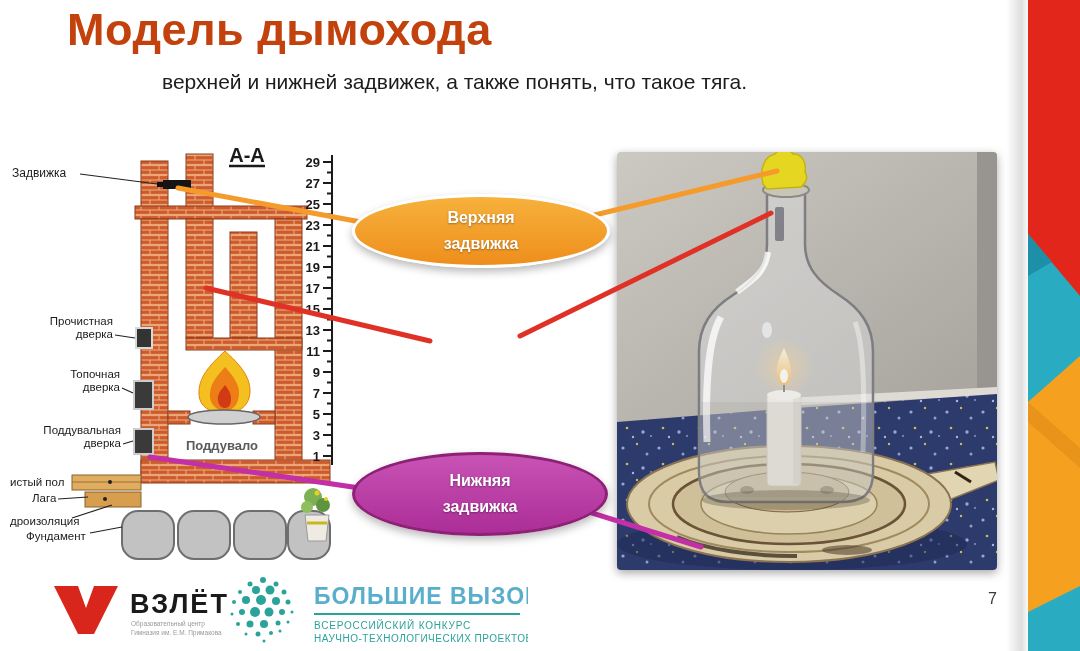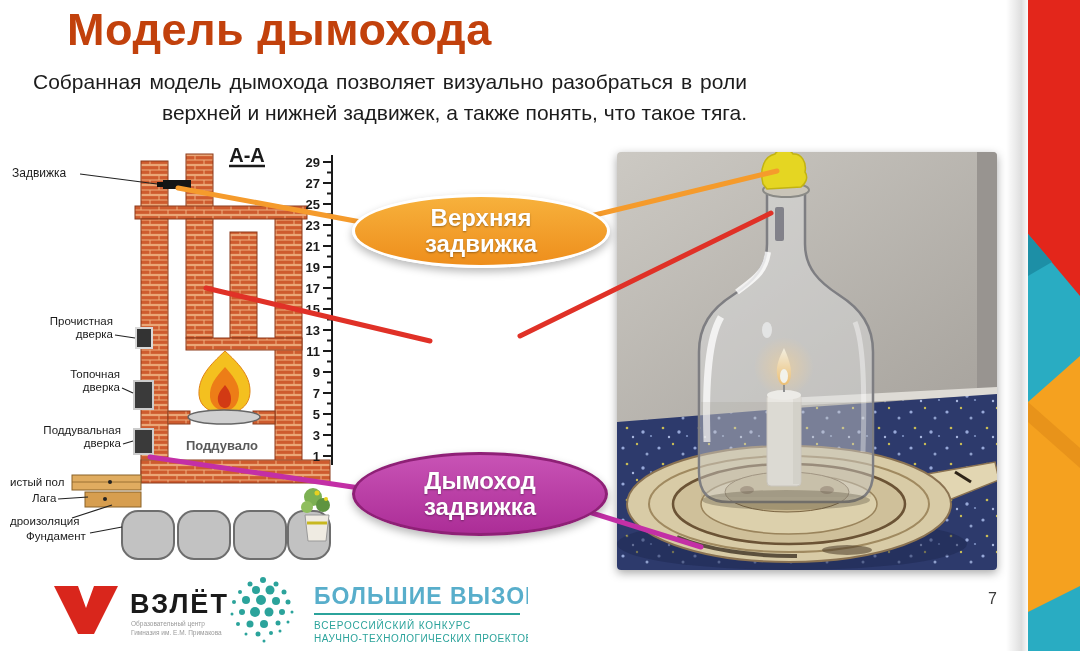--- a/index.html
+++ b/index.html
@@ -20,21 +20,21 @@
   .body-text .l2 { text-align:right; }
   .diagram-svg { position:absolute; left:10px; top:145px; }
   .photo {
     position:absolute; left:617px; top:152px; width:380px; height:418px;
     border-radius:4px; overflow:hidden; box-shadow:0 3px 10px rgba(0,0,0,0.35);
   }
   .lines-svg { position:absolute; left:0; top:0; pointer-events:none; }
   .callout {
     position:absolute; border-radius:50%; display:flex; flex-direction:column;
     align-items:center; justify-content:center; color:#fff; font-weight:700;
-    font-size:24px; line-height:26px; text-shadow:0 1px 2px rgba(0,0,0,0.35);
+    font-size:16px; line-height:26px; text-shadow:0 1px 2px rgba(0,0,0,0.35);
     box-shadow:0 4px 9px rgba(0,0,0,0.28); text-align:center;
   }
   .callout-top {
     left:352px; top:194px; width:258px; height:74px;
     background:linear-gradient(180deg,#F7B13C,#EE8E1C); border:3px solid #ffffff;
   }
   .callout-mid {
     left:388px; top:309px; width:160px; height:68px;
     background:linear-gradient(180deg,#E23A2E,#C9190F); border:2px solid #b8140c;
   }
@@ -54,21 +54,20 @@
   }
 </style>
 </head>
 <body>
 
 <div class="slide">
 
   <div class="title">Модель дымохода</div>
 
   <div class="body-text">
-    <div class="l1">Собранная модель дымохода позволяет визуально разобраться в роли</div>
     <div class="l2">верхней и нижней задвижек, а также понять, что такое тяга.</div>
   </div>
 
   <svg class="diagram-svg" width="335" height="420" viewBox="0 0 335 420">
     <defs>
       <pattern id="bricks" width="18" height="10" patternUnits="userSpaceOnUse">
         <rect width="18" height="10" fill="#CE5B2E"></rect>
         <path d="M0,0.6 H18 M0,5 H18 M0,9.4 H18" stroke="#EFAF7E" stroke-width="1"></path>
         <path d="M5,0.6 V5 M14,5 V9.4" stroke="#EFAF7E" stroke-width="1"></path>
       </pattern>
@@ -270,21 +269,21 @@
       <path d="M150,457 L400,494" stroke="#C32FA6"></path>
       <path d="M560,503 L701,547" stroke="#C32FA6"></path>
     </g>
   </svg>
 
   <div class="callout callout-top">
     <div>Верхняя</div>
     <div>задвижка</div>
   </div>
   <div class="callout callout-bottom">
-    <div>Дымоход</div>
+    <div>Нижняя</div>
     <div>задвижка</div>
   </div>
 
   <div class="edge-shadow"></div>
   <svg class="band-svg" width="52" height="651" viewBox="0 0 52 651">
     <rect x="0" y="0" width="52" height="651" fill="#29ACC2"></rect>
     <polygon points="0,0 52,0 52,296 0,234" fill="#E3261B"></polygon>
     <polygon points="0,234 24,262 0,276" fill="#1D8FA6"></polygon>
     <polygon points="0,402 52,356 52,586 0,612" fill="#F5A11F"></polygon>
     <polygon points="0,402 52,448 52,468 0,422" fill="#E8931A"></polygon>

